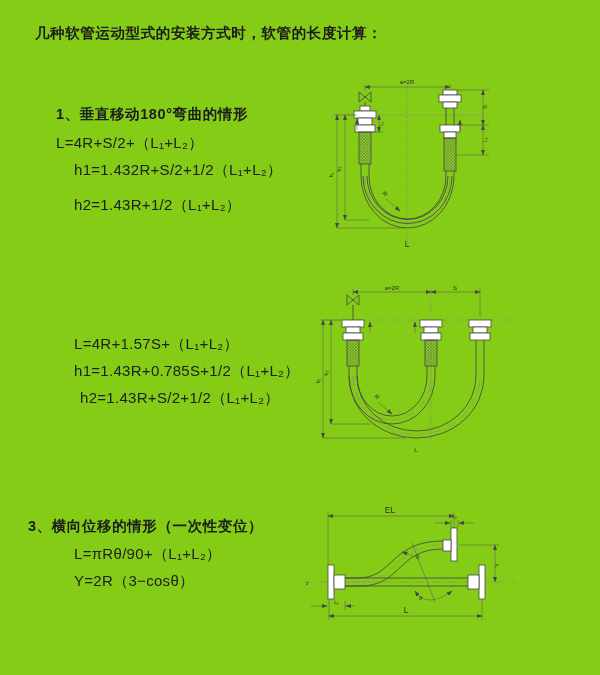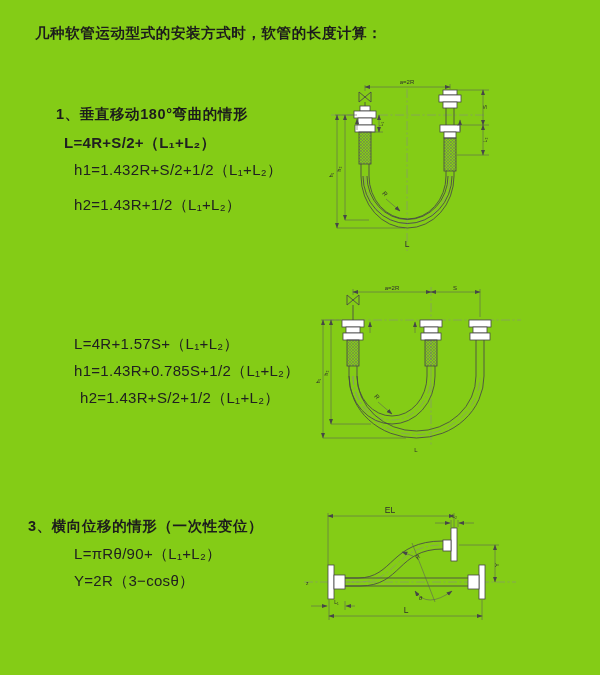--- a/index.html
+++ b/index.html
@@ -22,21 +22,21 @@
   .ital{font-style:italic;}
 </style>
 </head>
 <body>
 
 <div class="page">
 
   <div class="title">几种软管运动型式的安装方式时，软管的长度计算：</div>
 
   <div class="heading" style="left:47px;top:105px;margin-left:9px;">1、垂直移动180°弯曲的情形</div>
-  <div class="formula" style="left:64px;top:134px;font-weight:bold;">L=4R+S/2+（L₁+L₂）</div>
+  <div class="formula" style="left:56px;top:134px;">L=4R+S/2+（L₁+L₂）</div>
   <div class="formula" style="left:74px;top:161px;">h1=1.432R+S/2+1/2（L₁+L₂）</div>
   <div class="formula" style="left:74px;top:188px;margin-top:8px;">h2=1.43R+1/2（L₁+L₂）</div>
 
   <div class="formula" style="left:74px;top:335px;">L=4R+1.57S+（L₁+L₂）</div>
   <div class="formula" style="left:74px;top:362px;text-align:right;">h1=1.43R+0.785S+1/2（L₁+L₂）</div>
   <div class="formula" style="left:80px;top:389px;">h2=1.43R+S/2+1/2（L₁+L₂）</div>
 
   <div class="heading" style="left:28px;top:517px;">3、横向位移的情形（一次性变位）</div>
   <div class="formula" style="left:74px;top:545px;">L=πRθ/90+（L₁+L₂）</div>
   <div class="formula" style="left:74px;top:572px;">Y=2R（3−cosθ）</div>

